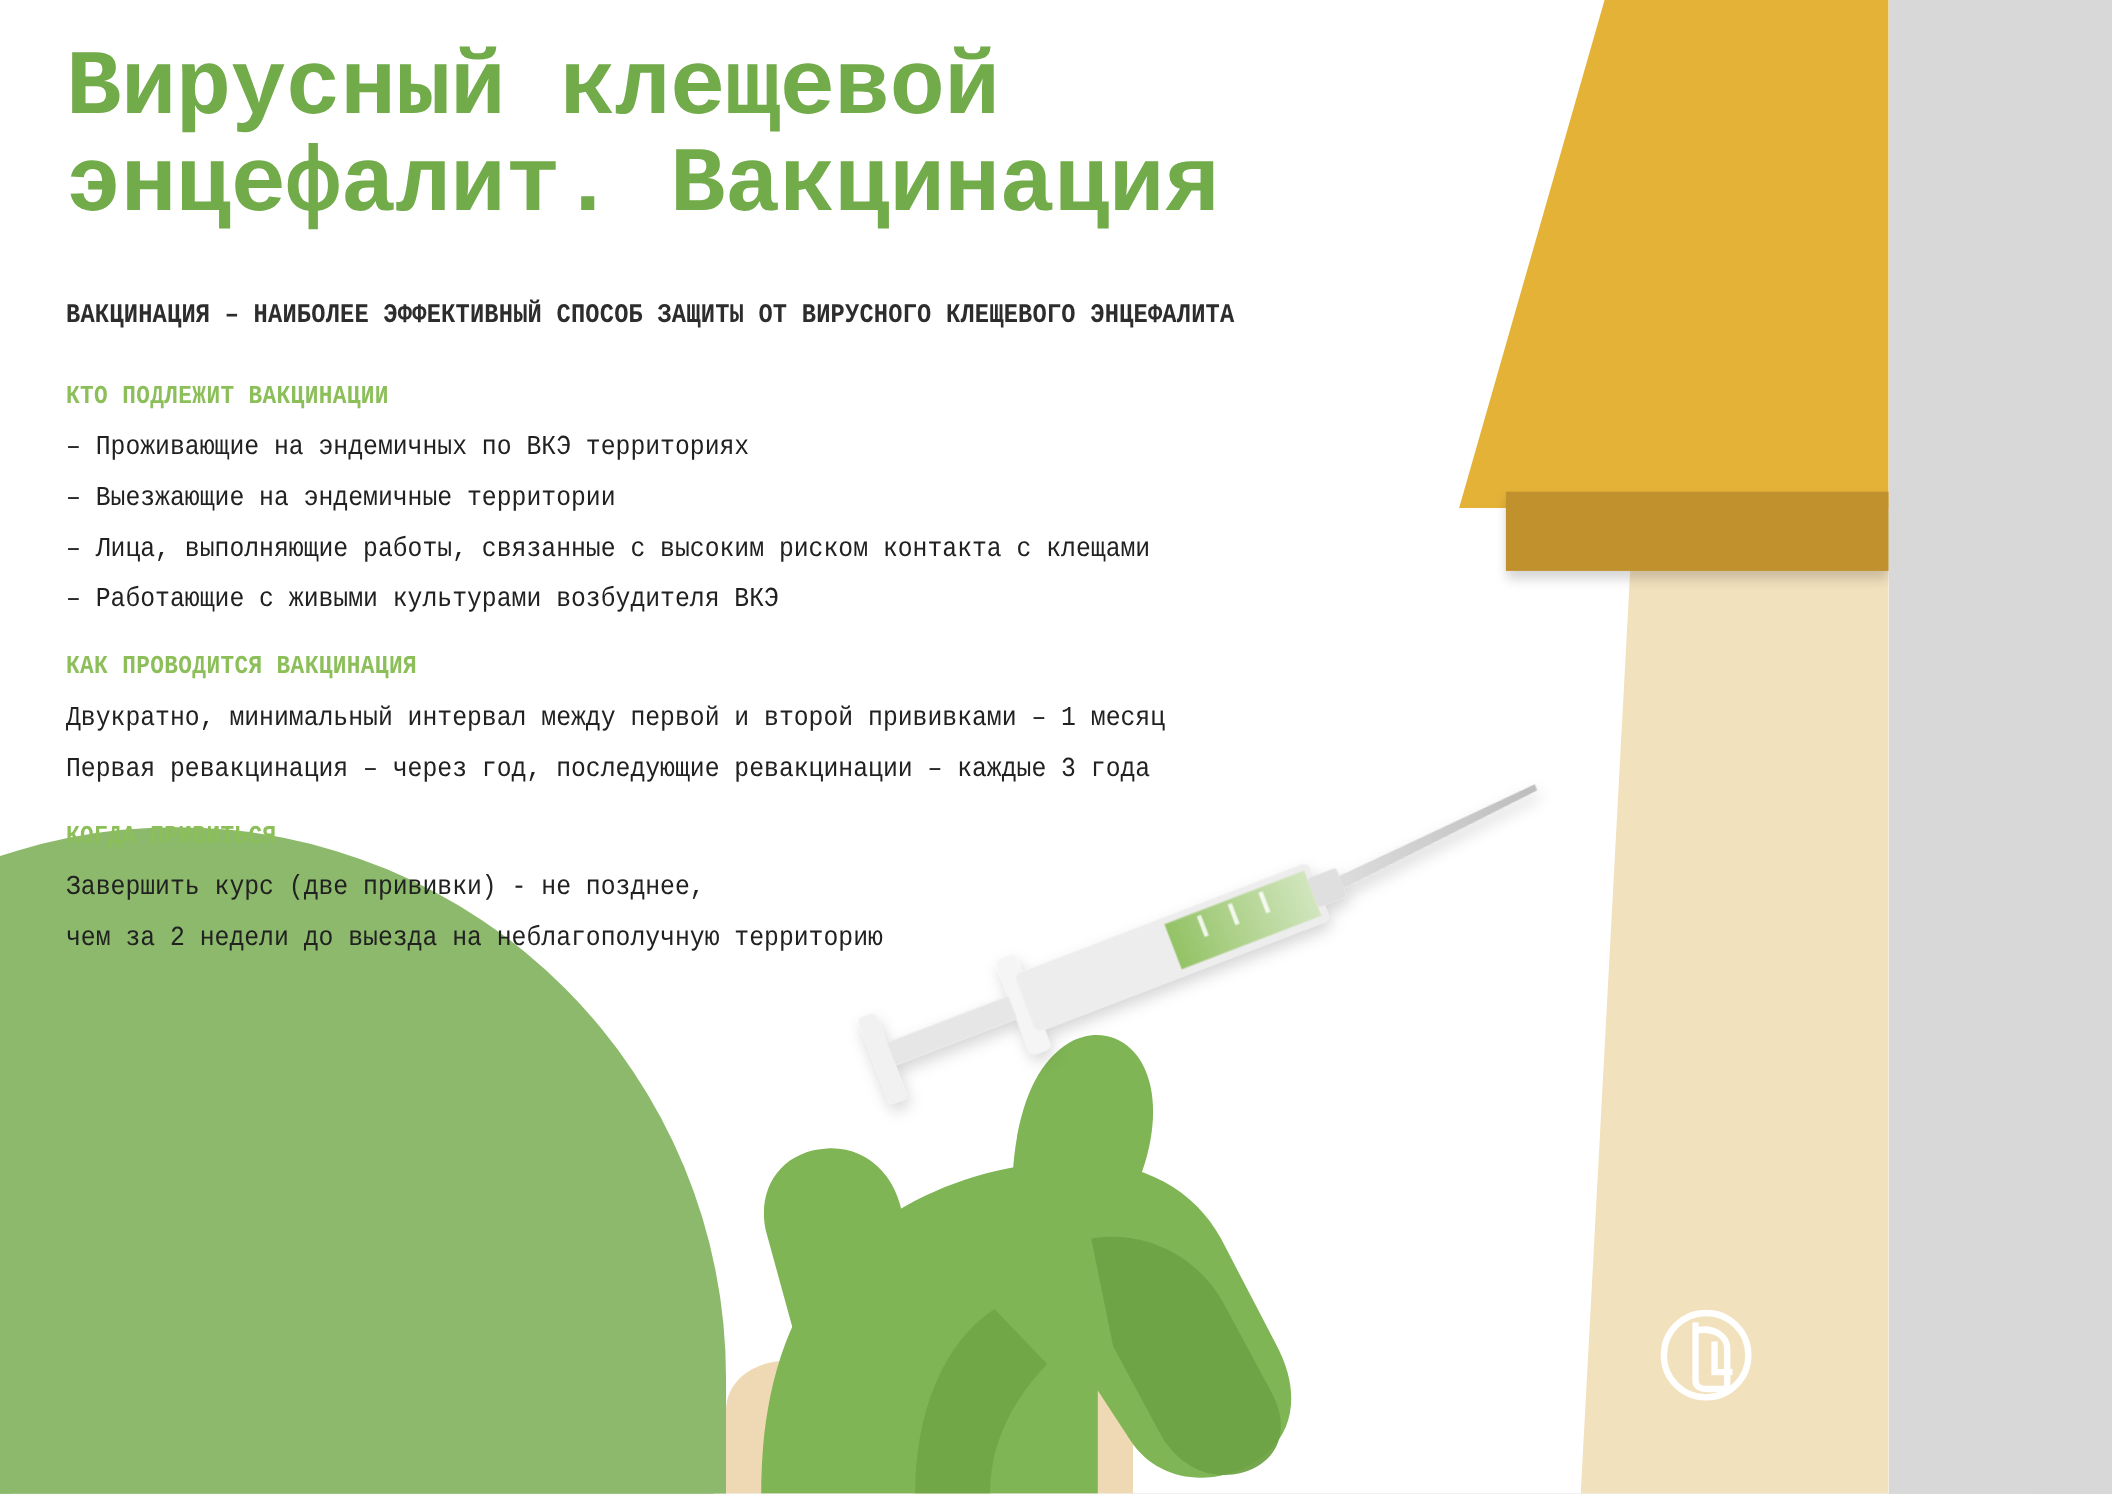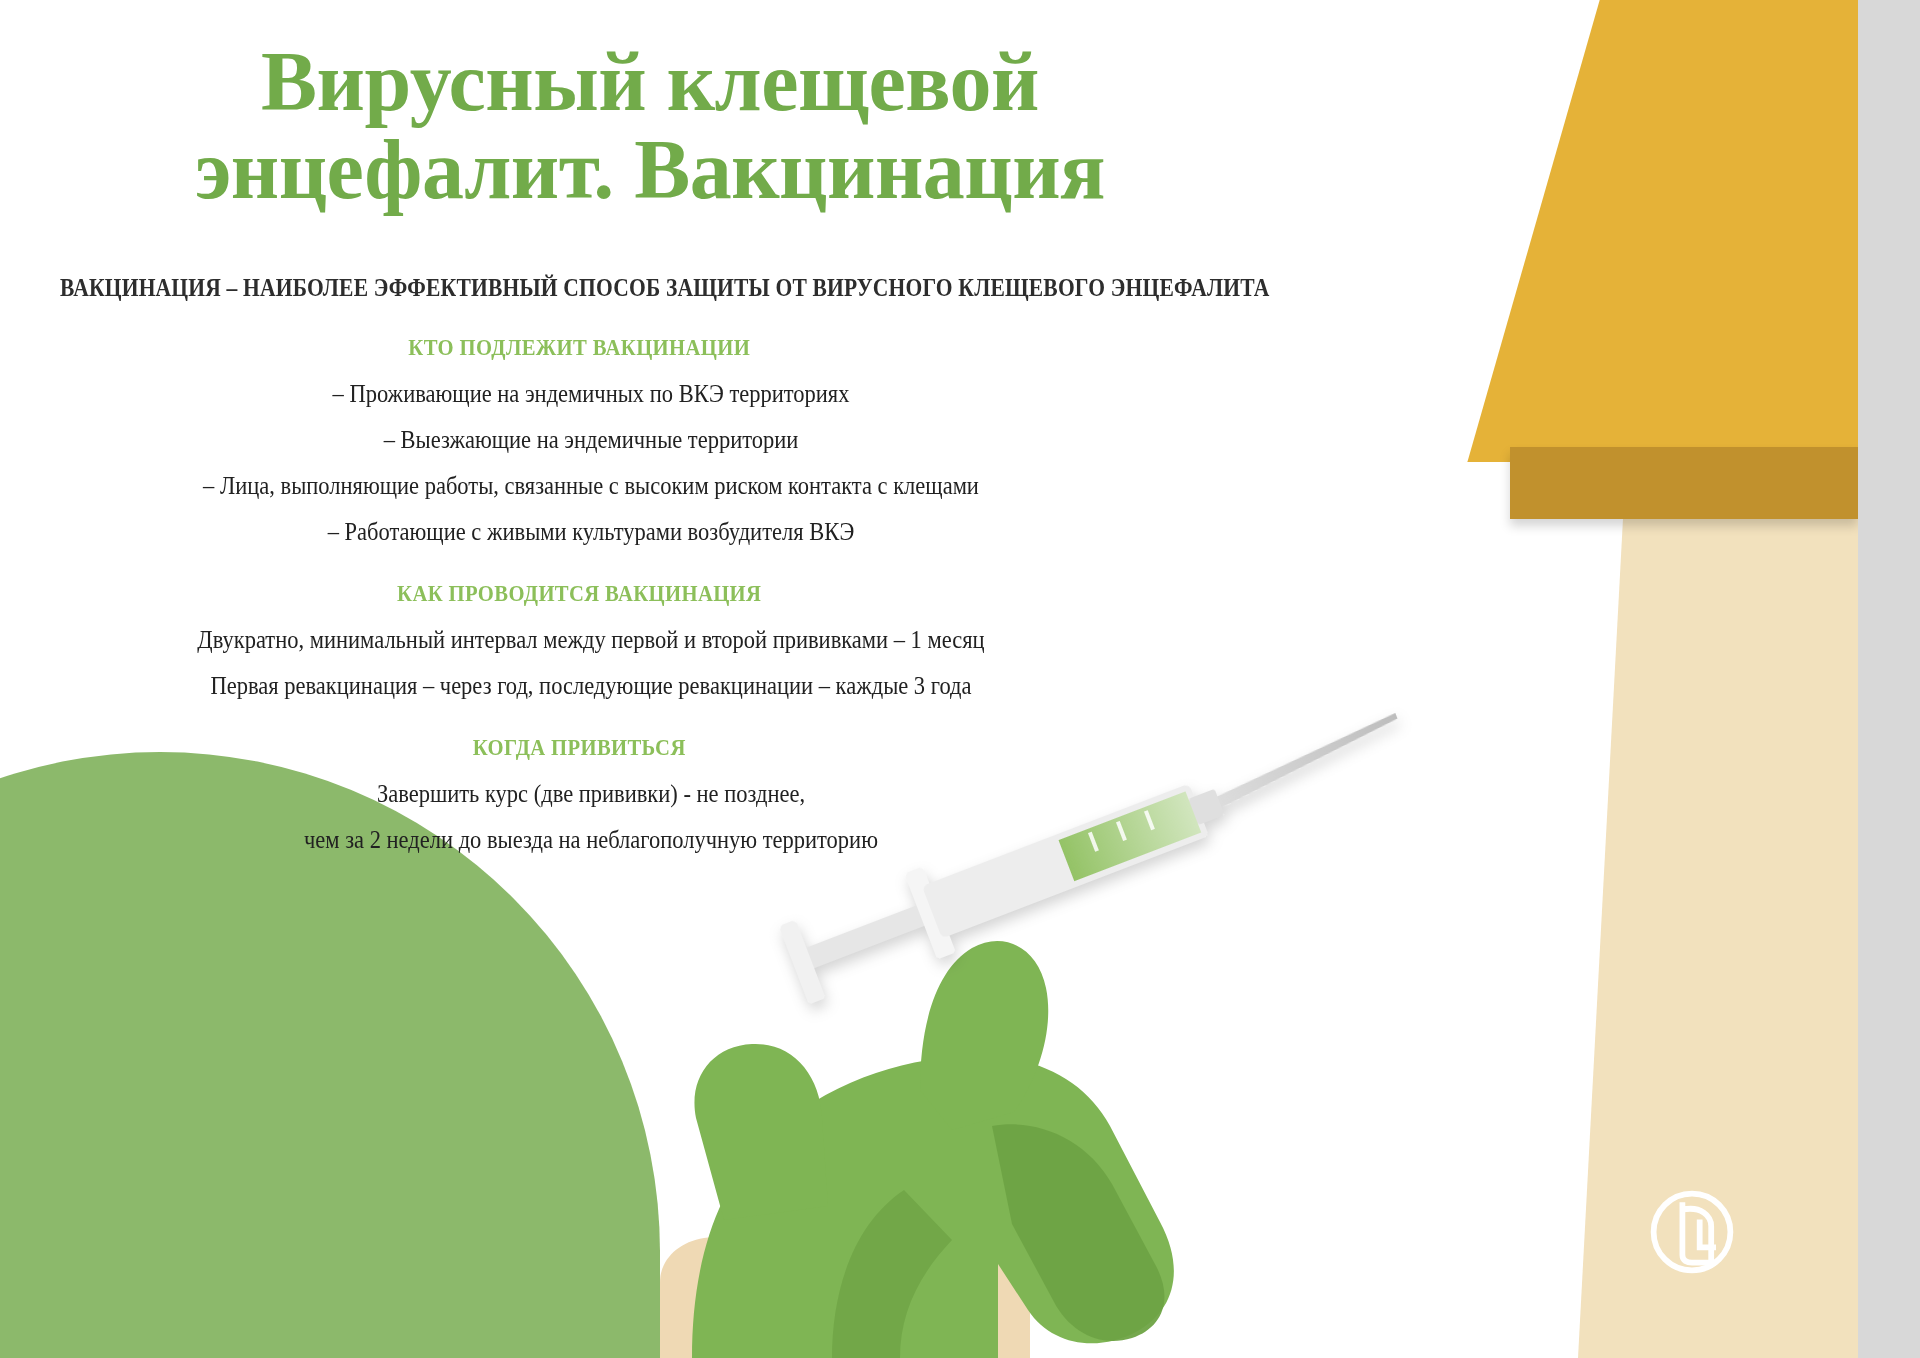--- a/index.html
+++ b/index.html
@@ -3,27 +3,26 @@
 <meta charset="utf-8">
 <title>Вирусный клещевой энцефалит. Вакцинация</title>
 <style>
   html, body {
     margin: 0;
     padding: 0;
     background: #d8d8d8;
   }
   #slide {
     position: relative;
-    width: 1858px;
+    width: 1717px;
     height: 1358px;
     background: #ffffff;
     overflow: hidden;
-    font-family: Liberation Serif, serif;
+    font-family: Liberation Mono, monospace;
     box-sizing: border-box;
-    text-align: center;
   }
 
   
   .decor { position: absolute; }
 
   
   #beige-column {
     top: 0;
     right: 0;
     width: 280px;
@@ -116,21 +115,21 @@
     margin-top: 60px;
     color: #2d2d2d;
     font-size: 24.5px;
     font-weight: bold;
     letter-spacing: 0.2px;
     transform: scaleX(0.88);
     transform-origin: left center;
     white-space: nowrap;
   }
 
-  .section { margin-top: 32px; }
+  .section { margin-top: 46px; }
   .section.tight { margin-top: 36px; }
 
   .section-heading {
     color: #8cbf5a;
     font-size: 23.5px;
     font-weight: bold;
     letter-spacing: 0.4px;
     transform: scaleX(0.88);
     transform-origin: left center;
     margin-bottom: 20px;

